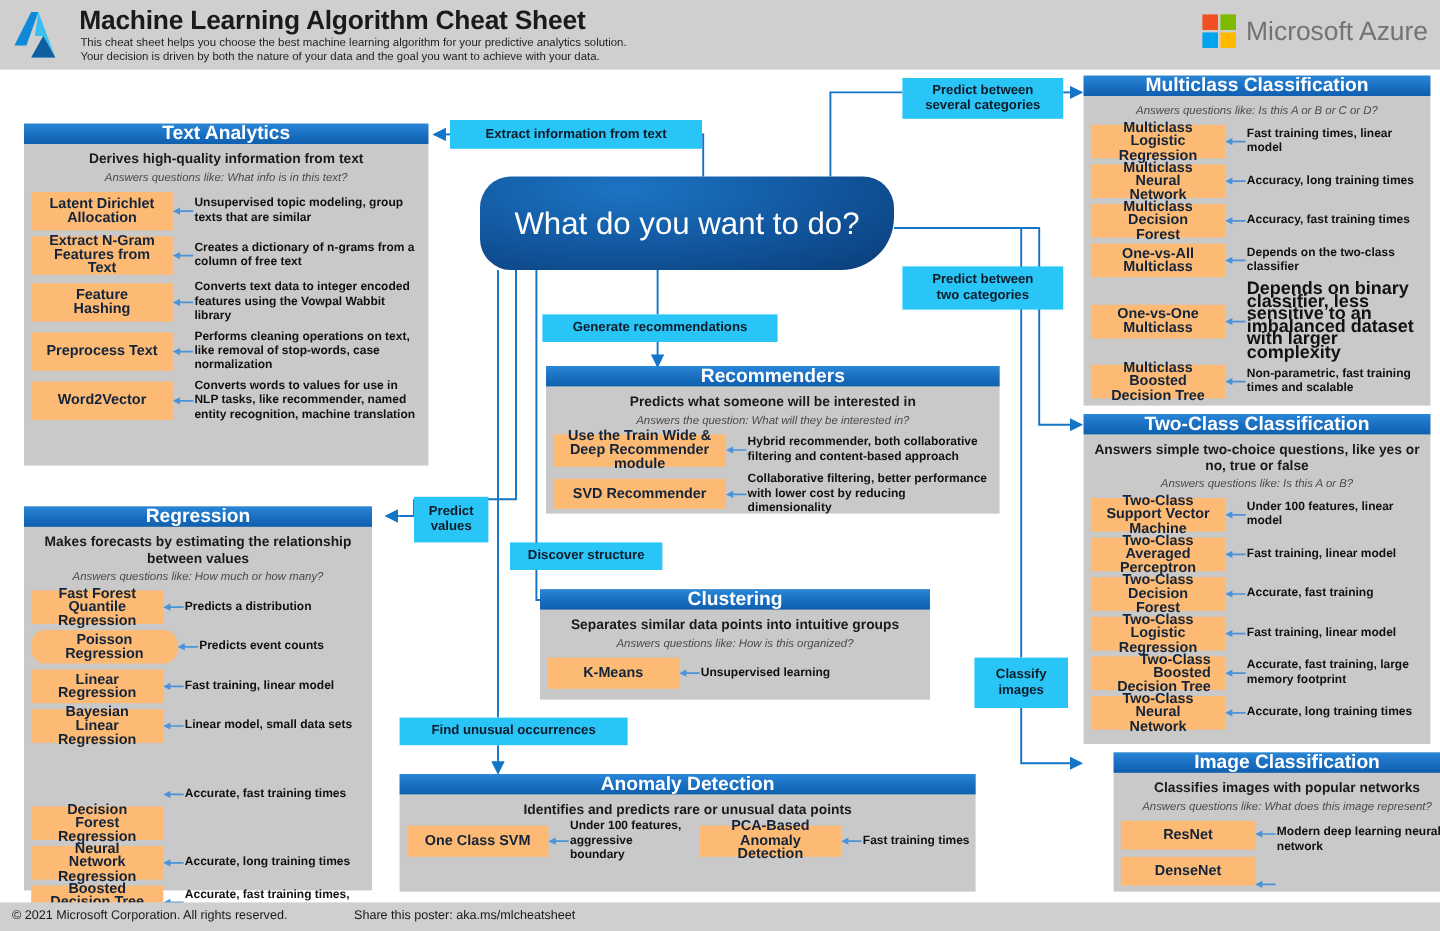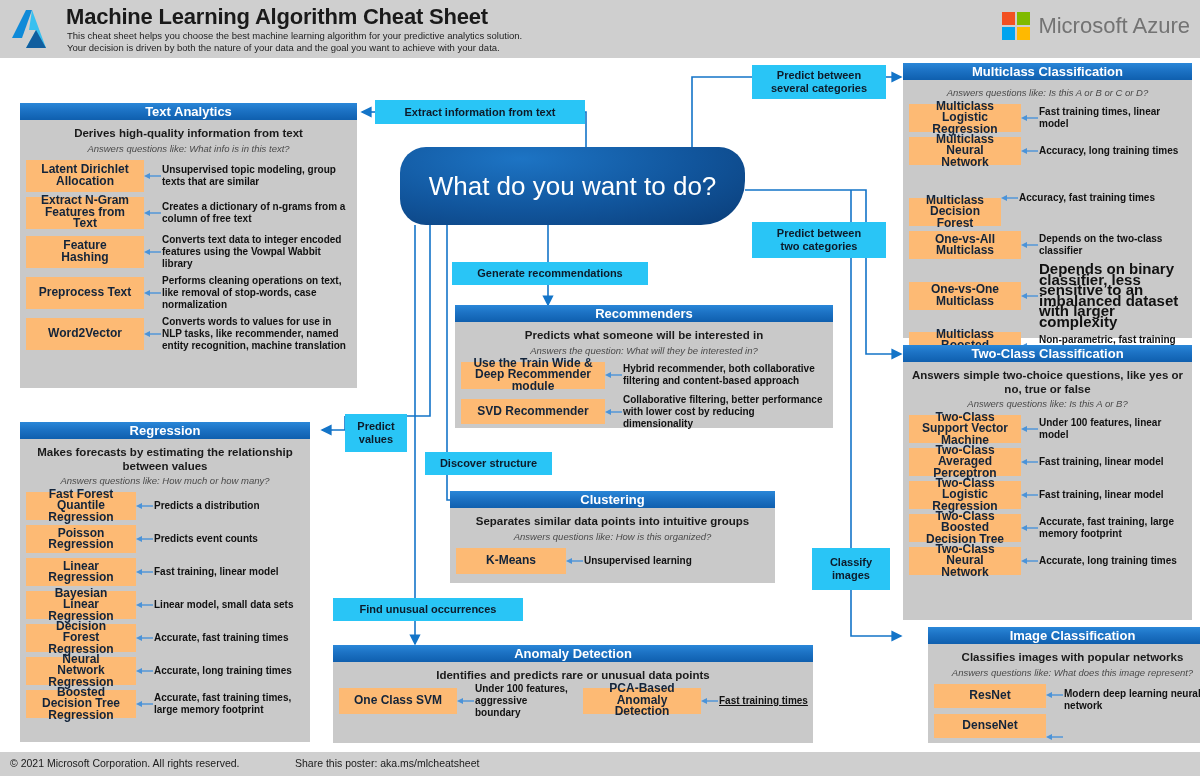--- a/index.html
+++ b/index.html
@@ -38,21 +38,21 @@
     background:#cfcfcf;
   }
   .footer span{position:absolute;top:5px;font-size:10.5px;color:#1a1a1a;}
   .foot-copy{left:10px;}
   .foot-share{left:295px;}
 
   
   .panel{position:absolute;background:#c9c9c9;box-shadow:0 0 0 0 transparent;}
   .panel-hdr{
     height:17px;line-height:17px;text-align:center;
-    font-size:13px;font-weight:bold;color:#ffffff;
+    font-size:16px;font-weight:bold;color:#ffffff;
     background:linear-gradient(180deg,#2a87d8 0%,#1c72c4 45%,#0f5fae 100%);
   }
   .panel-body{padding:5px 6px 6px 6px;}
   .p-title{
     text-align:center;font-size:11.5px;font-weight:bold;color:#1a1a1a;
     line-height:13.5px;margin:2px 0 0 0;
   }
   .p-q{
     text-align:center;font-size:9.5px;font-style:italic;color:#4a4a4a;
     line-height:12px;margin:2px 0 5px 0;
@@ -244,21 +244,21 @@
         <div class="alg-box" style="width:110px;height:28px;">Fast Forest Quantile Regression</div>
         <div class="alg-arrow">
             <svg width="18" height="12" viewBox="0 0 18 12">
               <line x1="17" y1="6" x2="4" y2="6" stroke="#4a93d9" stroke-width="1.4"></line>
               <path d="M0,6 L6,3 L6,9 z" fill="#4a93d9"></path>
             </svg>
           </div>
         <div class="alg-desc">Predicts a distribution</div>
       </div>
       <div class="alg-row">
-        <div class="alg-box" style="width:110px;height:28px;">Poisson Regression</div>
+        <div class="alg-box" style="width:122px;height:28px;border-radius:12px;">Poisson Regression</div>
         <div class="alg-arrow">
             <svg width="18" height="12" viewBox="0 0 18 12">
               <line x1="17" y1="6" x2="4" y2="6" stroke="#4a93d9" stroke-width="1.4"></line>
               <path d="M0,6 L6,3 L6,9 z" fill="#4a93d9"></path>
             </svg>
           </div>
         <div class="alg-desc">Predicts event counts</div>
       </div>
       <div class="alg-row">
         <div class="alg-box" style="width:110px;height:28px;">Linear Regression</div>
@@ -274,21 +274,21 @@
         <div class="alg-box" style="width:110px;height:28px;">Bayesian Linear Regression</div>
         <div class="alg-arrow">
             <svg width="18" height="12" viewBox="0 0 18 12">
               <line x1="17" y1="6" x2="4" y2="6" stroke="#4a93d9" stroke-width="1.4"></line>
               <path d="M0,6 L6,3 L6,9 z" fill="#4a93d9"></path>
             </svg>
           </div>
         <div class="alg-desc">Linear model, small data sets</div>
       </div>
       <div class="alg-row">
-        <div class="alg-box" style="width:110px;height:28px;">Decision Forest Regression</div>
+        <div class="alg-box" style="width:110px;height:28px;margin-top:48px;">Decision Forest Regression</div>
         <div class="alg-arrow">
             <svg width="18" height="12" viewBox="0 0 18 12">
               <line x1="17" y1="6" x2="4" y2="6" stroke="#4a93d9" stroke-width="1.4"></line>
               <path d="M0,6 L6,3 L6,9 z" fill="#4a93d9"></path>
             </svg>
           </div>
         <div class="alg-desc">Accurate, fast training times</div>
       </div>
       <div class="alg-row">
         <div class="alg-box" style="width:110px;height:28px;">Neural Network Regression</div>
@@ -376,21 +376,21 @@
           <div class="alg-desc" style="flex:0 0 auto;width:100px;">Under 100 features, aggressive boundary</div>
         </div>
         <div class="alg-row" style="margin:0 0 0 8px;flex:0 0 auto;">
           <div class="alg-box" style="width:118px;height:26px;">PCA-Based Anomaly Detection</div>
           <div class="alg-arrow">
               <svg width="18" height="12" viewBox="0 0 18 12">
                 <line x1="17" y1="6" x2="4" y2="6" stroke="#4a93d9" stroke-width="1.4"></line>
                 <path d="M0,6 L6,3 L6,9 z" fill="#4a93d9"></path>
               </svg>
             </div>
-          <div class="alg-desc" style="flex:0 0 auto;text-decoration:underline;">Fast training times</div>
+          <div class="alg-desc" style="flex:0 0 auto;">Fast training times</div>
         </div>
       </div>
     </div>
   </div>
 
   <div class="panel" style="left:903px;top:63px;width:289px;height:275px;">
     <div class="panel-hdr">Multiclass Classification</div>
     <div class="panel-body">
       <div class="p-q">Answers questions like: Is this A or B or C or D?</div>
 
@@ -408,21 +408,21 @@
         <div class="alg-box" style="width:112px;height:28px;">Multiclass Neural Network</div>
         <div class="alg-arrow">
             <svg width="18" height="12" viewBox="0 0 18 12">
               <line x1="17" y1="6" x2="4" y2="6" stroke="#4a93d9" stroke-width="1.4"></line>
               <path d="M0,6 L6,3 L6,9 z" fill="#4a93d9"></path>
             </svg>
           </div>
         <div class="alg-desc">Accuracy, long training times</div>
       </div>
       <div class="alg-row">
-        <div class="alg-box" style="width:92px;height:28px;margin-top:28px;">Multiclass Decision Forest</div>
+        <div class="alg-box" style="width:112px;height:28px;">Multiclass Decision Forest</div>
         <div class="alg-arrow">
             <svg width="18" height="12" viewBox="0 0 18 12">
               <line x1="17" y1="6" x2="4" y2="6" stroke="#4a93d9" stroke-width="1.4"></line>
               <path d="M0,6 L6,3 L6,9 z" fill="#4a93d9"></path>
             </svg>
           </div>
         <div class="alg-desc">Accuracy, fast training times</div>
       </div>
       <div class="alg-row">
         <div class="alg-box" style="width:112px;height:28px;">One-vs-All Multiclass</div>
@@ -477,31 +477,41 @@
         <div class="alg-box" style="width:112px;height:28px;">Two-Class Averaged Perceptron</div>
         <div class="alg-arrow">
             <svg width="18" height="12" viewBox="0 0 18 12">
               <line x1="17" y1="6" x2="4" y2="6" stroke="#4a93d9" stroke-width="1.4"></line>
               <path d="M0,6 L6,3 L6,9 z" fill="#4a93d9"></path>
             </svg>
           </div>
         <div class="alg-desc">Fast training, linear model</div>
       </div>
       <div class="alg-row">
+        <div class="alg-box" style="width:112px;height:28px;">Two-Class Decision Forest</div>
+        <div class="alg-arrow">
+            <svg width="18" height="12" viewBox="0 0 18 12">
+              <line x1="17" y1="6" x2="4" y2="6" stroke="#4a93d9" stroke-width="1.4"></line>
+              <path d="M0,6 L6,3 L6,9 z" fill="#4a93d9"></path>
+            </svg>
+          </div>
+        <div class="alg-desc">Accurate, fast training</div>
+      </div>
+      <div class="alg-row">
         <div class="alg-box" style="width:112px;height:28px;">Two-Class Logistic Regression</div>
         <div class="alg-arrow">
             <svg width="18" height="12" viewBox="0 0 18 12">
               <line x1="17" y1="6" x2="4" y2="6" stroke="#4a93d9" stroke-width="1.4"></line>
               <path d="M0,6 L6,3 L6,9 z" fill="#4a93d9"></path>
             </svg>
           </div>
         <div class="alg-desc">Fast training, linear model</div>
       </div>
       <div class="alg-row">
-        <div class="alg-box" style="width:112px;height:28px;">Two-Class Boosted Decision Tree</div>
+        <div class="alg-box" style="width:112px;height:28px;text-align:right;">Two-Class Boosted Decision Tree</div>
         <div class="alg-arrow">
             <svg width="18" height="12" viewBox="0 0 18 12">
               <line x1="17" y1="6" x2="4" y2="6" stroke="#4a93d9" stroke-width="1.4"></line>
               <path d="M0,6 L6,3 L6,9 z" fill="#4a93d9"></path>
             </svg>
           </div>
         <div class="alg-desc">Accurate, fast training, large memory footprint</div>
       </div>
       <div class="alg-row">
         <div class="alg-box" style="width:112px;height:28px;">Two-Class Neural Network</div>

